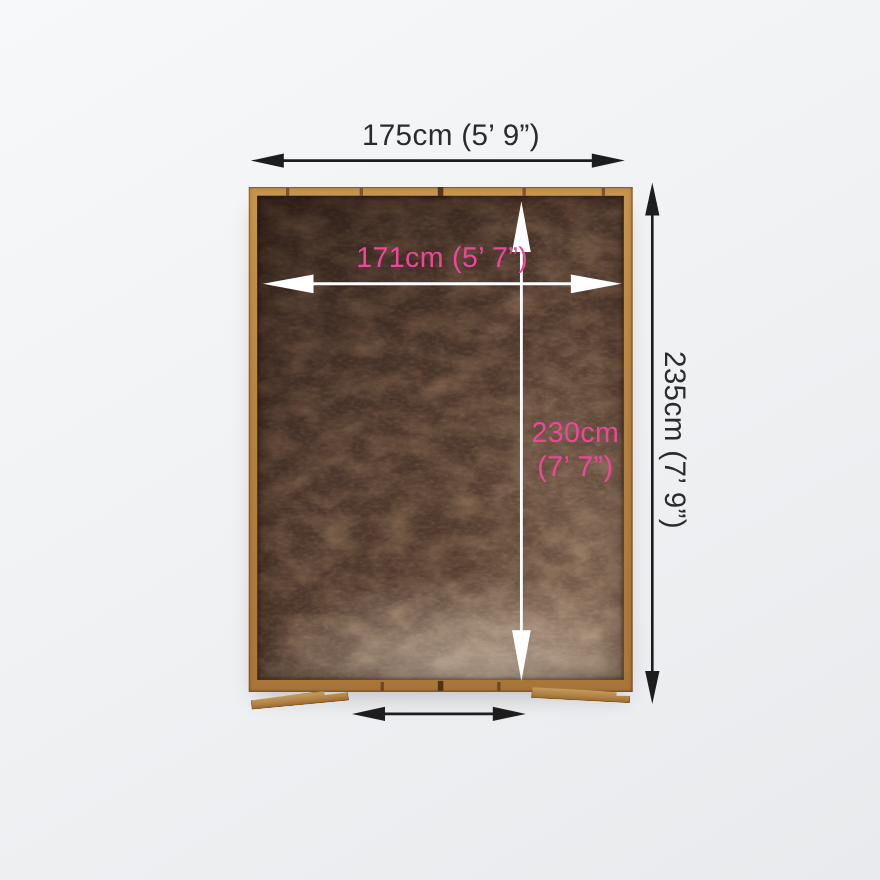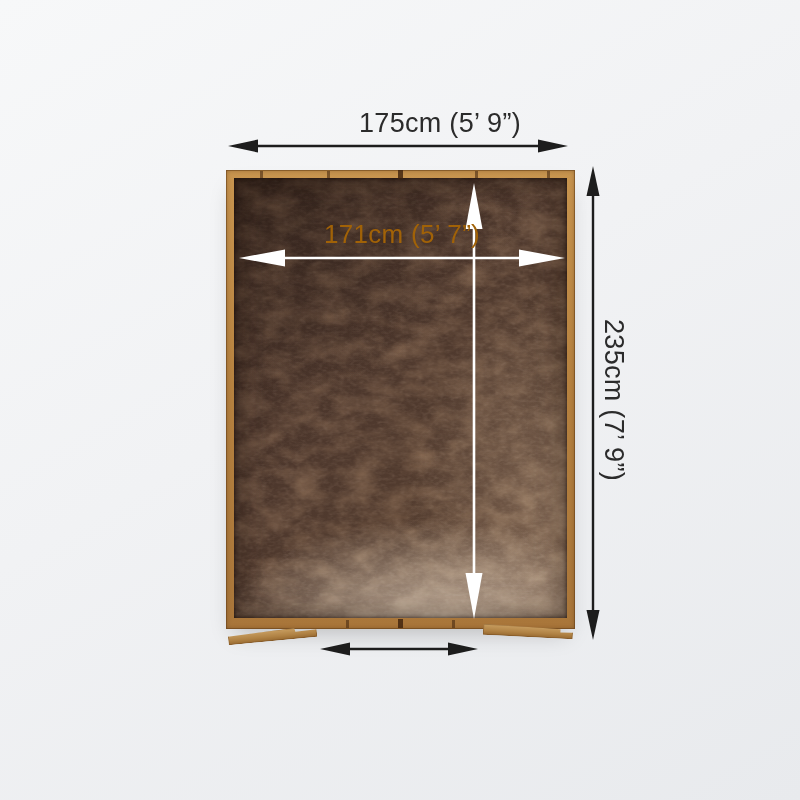--- a/index.html
+++ b/index.html
@@ -55,21 +55,21 @@
   .dim-arrow.dark line{stroke:#1d1d1d;}
   .dim-arrow.dark polygon{fill:#1d1d1d;}
   .dim-arrow.light line{stroke:#ffffff;}
   .dim-arrow.light polygon{fill:#ffffff;}
 
   
   .dim-label{
     position:absolute;white-space:nowrap;color:#2b2b2b;
     font-size:27px;letter-spacing:.3px;
   }
-  .dim-label.white{color:#a16207;font-size:26px;}
+  .dim-label.white{color:#ec4899;font-size:26px;}
   .centered{transform:translateX(-50%);}
   .depth-label{
     left:613px;top:400px;
     transform:translate(-50%,-50%) rotate(90deg);
   }
   .int-depth{left:523px;top:378px;text-align:center;line-height:1.18;transform:translateX(-50%);}
 </style>
 </head>
 <body>
 
@@ -130,21 +130,25 @@
     <polygon points="13,2 4.5,48 21.5,48" fill="#ffffff"></polygon>
     <polygon points="13,438 4.5,392 21.5,392" fill="#ffffff"></polygon>
   </svg>
 
   <svg class="dim-arrow dark" style="left:317px;top:636px" width="164" height="26" viewBox="0 0 164 26">
     <line x1="28" y1="13" x2="136" y2="13" stroke-width="2.4" stroke="#1d1d1d"></line>
     <polygon points="3,13 33,6.5 33,19.5" fill="#1d1d1d"></polygon>
     <polygon points="161,13 131,6.5 131,19.5" fill="#1d1d1d"></polygon>
   </svg>
 
-  <div class="dim-label centered" style="left:440px;top:108px">175cm (5’ 9”)</div>
+  <div class="dim-label centered" style="left:410px;top:108px">175cm (5’ 9”)</div>
 
   <div class="dim-label white centered" style="left:402px;top:219px">171cm (5’ 7”)</div>
 
+  <div class="dim-label white int-depth">
+    <span style="display:block">230cm</span>
+    <span style="display:block">(7’ 7”)</span>
+  </div>
 
   <div class="dim-label depth-label">235cm (7’ 9”)</div>
 
 
 </div>
 
 </body></html>

